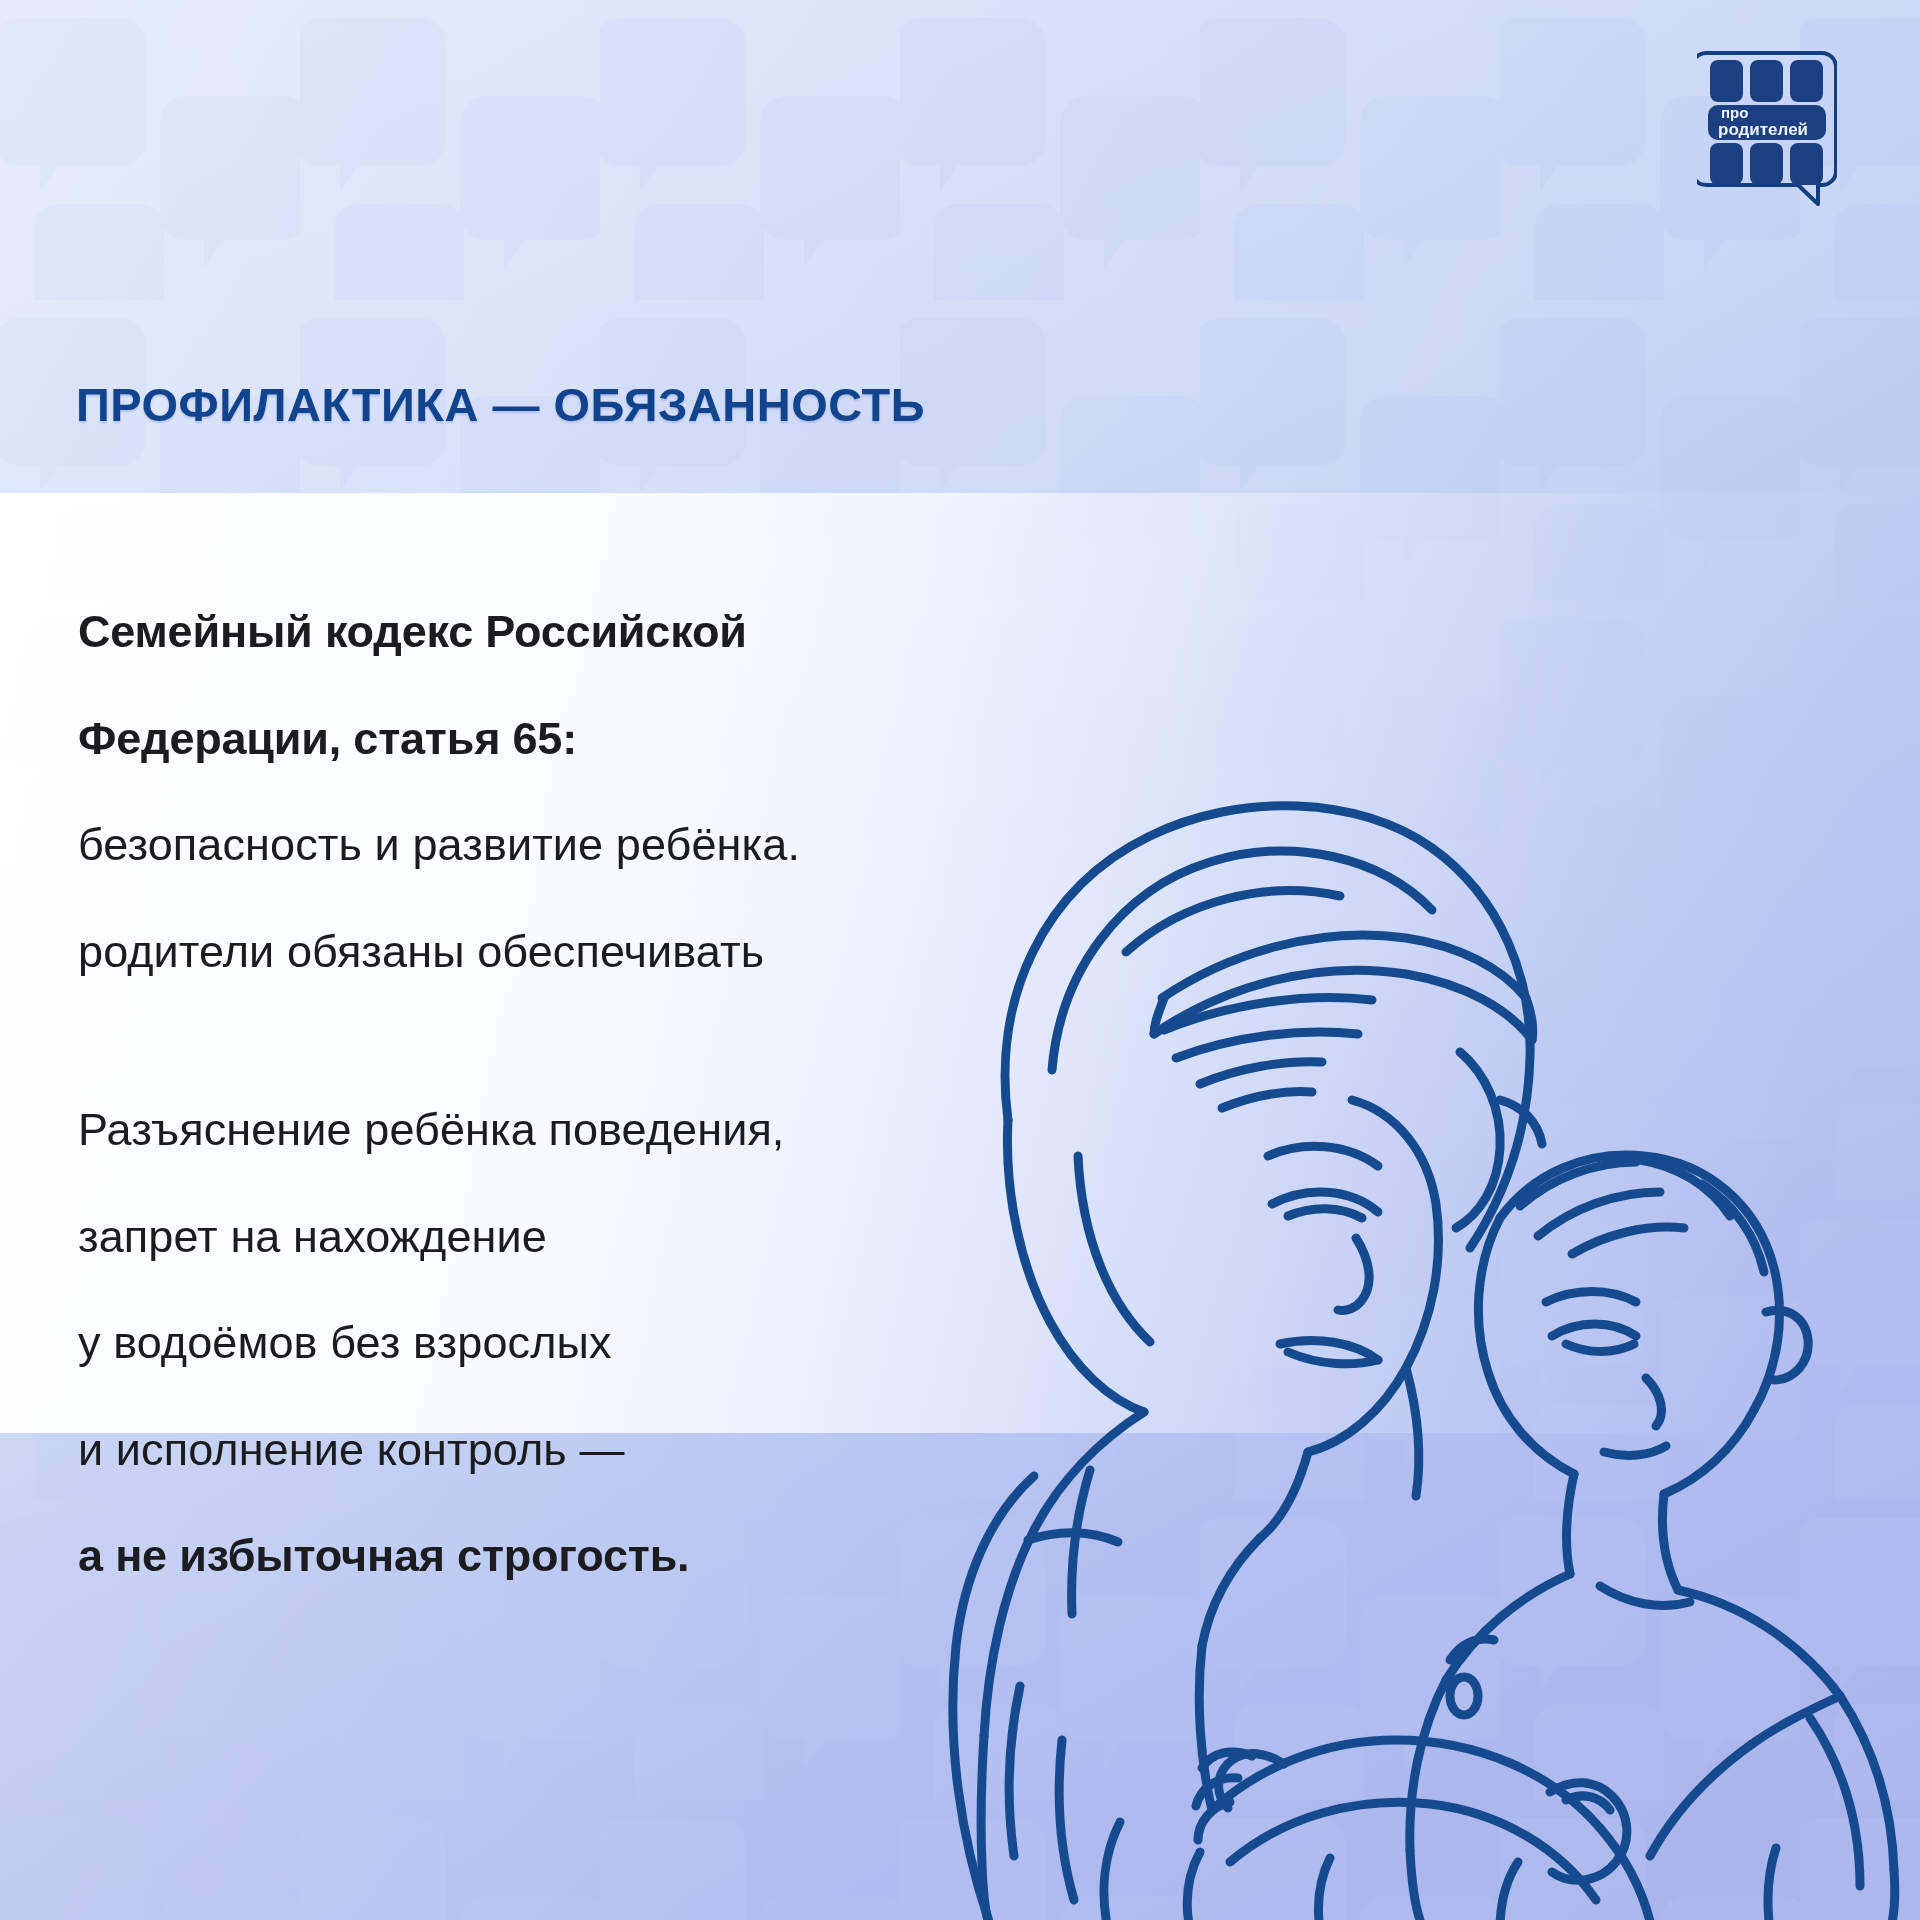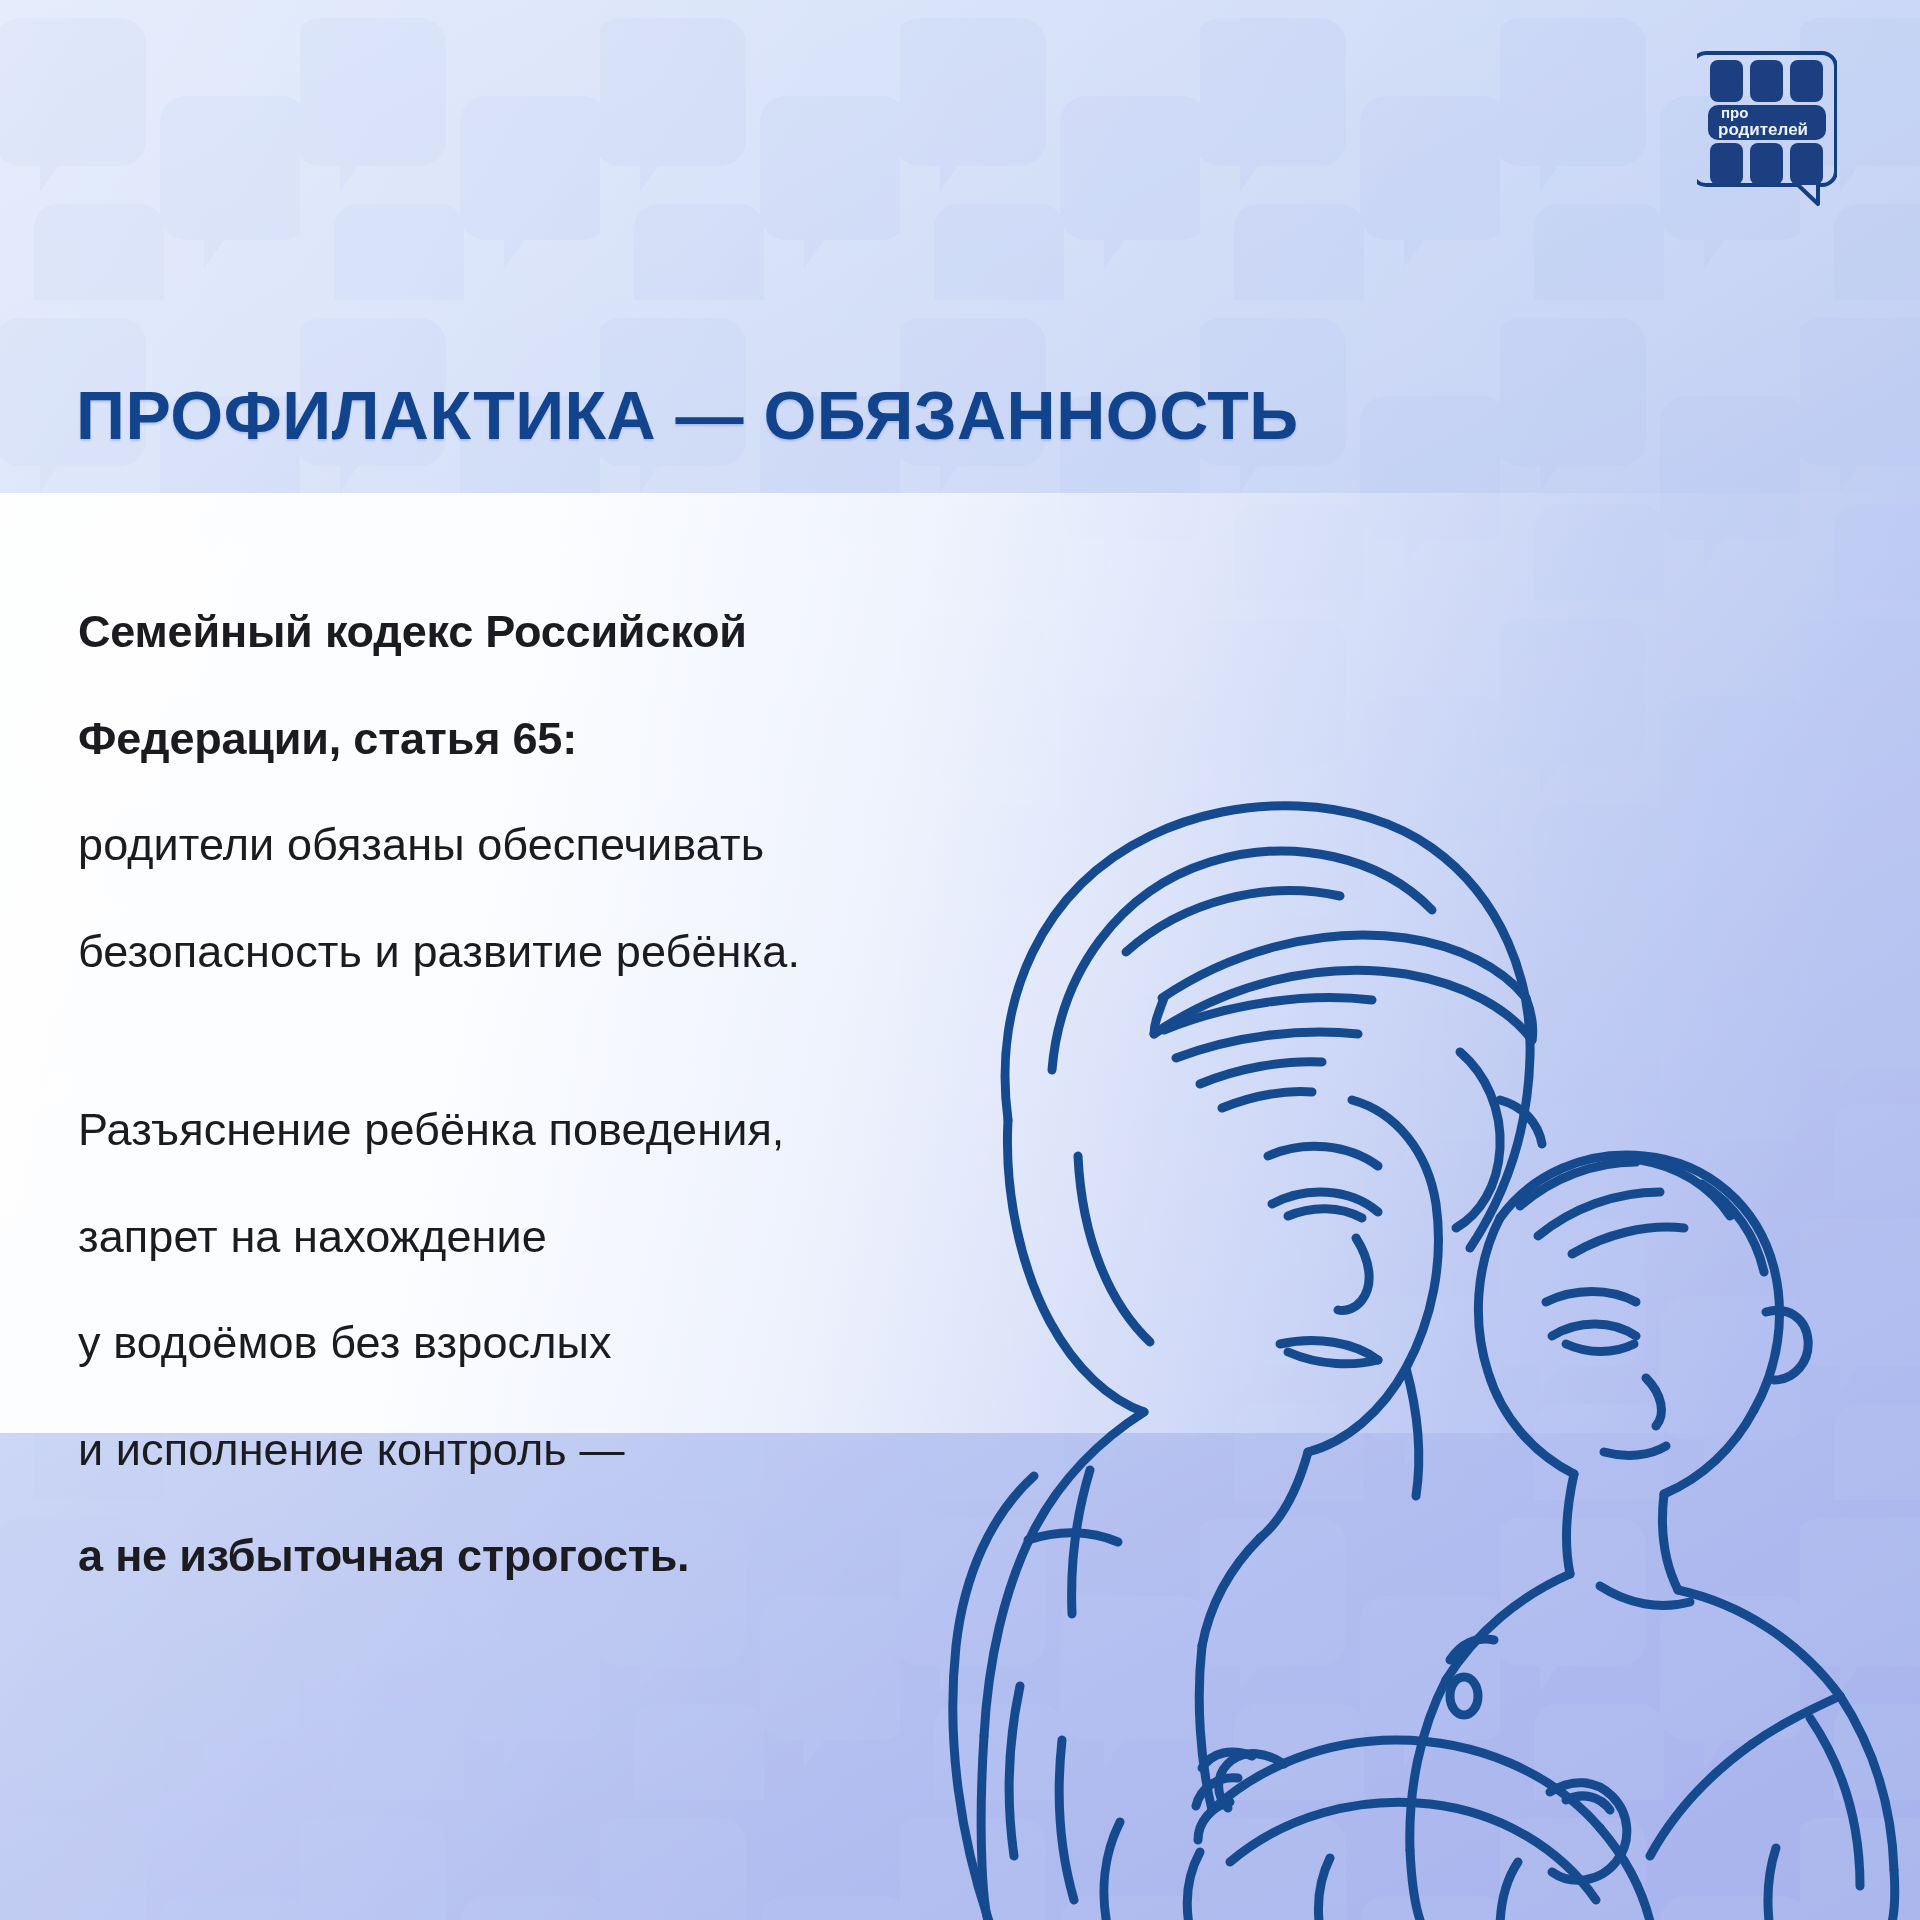--- a/index.html
+++ b/index.html
@@ -47,21 +47,21 @@
     position:absolute;
     left:1697px; top:48px;
     width:140px; height:160px;
   }
 
   
   #title{
     position:absolute;
     left:76px; top:380px;
     width:1500px;
-    font-size:68px;
+    font-size:47px;
     font-weight:700;
     letter-spacing:.5px;
     color:#12448d;
     line-height:1.05;
     white-space:nowrap;
     text-shadow:0 2px 2px rgba(110,135,200,.35);
   }
 
   
   #panel{
@@ -269,22 +269,22 @@
 
       </g>
     </svg>
   </div>
 
   <div id="copy">
 
     <div class="blk">
       <span class="line strong">Семейный кодекс Российской</span>
       <span class="line strong">Федерации, статья 65:</span>
+      <span class="line plain">безопасность и развитие ребёнка.</span>
       <span class="line plain">родители обязаны обеспечивать</span>
-      <span class="line plain">безопасность и развитие ребёнка.</span>
     </div>
 
     <div class="gap"></div>
 
     <div class="blk">
       <span class="line plain">Разъяснение ребёнка поведения,</span>
       <span class="line plain">запрет на нахождение</span>
       <span class="line plain">у водоёмов без взрослых</span>
       <span class="line plain">и исполнение контроль —</span>
       <span class="line strong">а не избыточная строгость.</span>

